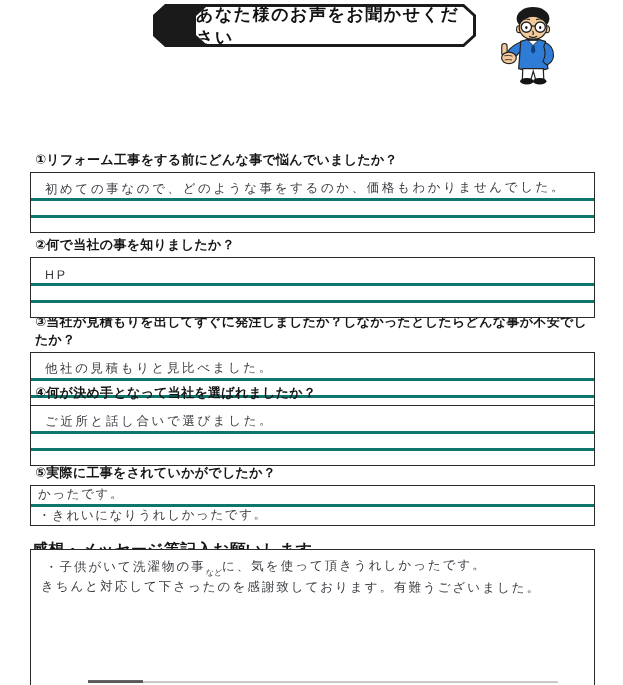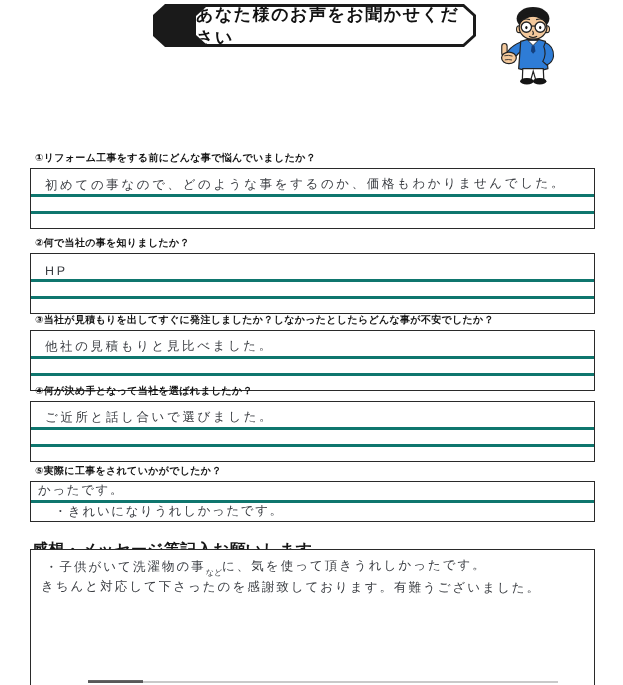--- a/index.html
+++ b/index.html
@@ -22,24 +22,24 @@
   .title{font-size:17px;font-weight:bold;letter-spacing:1.5px;color:#111;}
   
   .mascot{position:absolute;left:495px;top:3px;width:74px;height:82px;}
   
   .intro{
     position:absolute;left:35px;top:62px;width:560px;
     font-size:11.5px;line-height:19.5px;letter-spacing:.3px;white-space:pre-line;color:#222;
   }
   
   .question{position:absolute;left:30px;width:565px;}
-  .qlabel{font-size:10px;font-weight:600;letter-spacing:.3px;margin:0 0 3px 5px;color:#161616;}
+  .qlabel{font-size:13px;font-weight:600;letter-spacing:.3px;margin:0 0 3px 5px;color:#161616;}
   .answer-box{border:1.6px solid #2a2a2a;background:#fff;box-sizing:border-box;}
   .arow{position:relative;border-bottom:3px solid #0f766e;}
-  .arow:last-child{border-bottom:none;margin-left:16px;}
+  .arow:last-child{border-bottom:none;}
   .std .r1{height:25px;} .std .r2{height:14px;} .std .r3{height:14px;}
   .tall .r1{height:19px;} .tall .r2{height:18px;} .tall .r3{height:18px;}
   .hand{
     position:absolute;left:14px;bottom:1px;white-space:nowrap;
     font-size:12.5px;letter-spacing:2.6px;color:#3a3d42;transform:rotate(-.25deg);
   }
   .tall .hand{left:7px;letter-spacing:1.6px;}
   
   .comments-label{
     position:absolute;left:32px;top:540px;font-size:16px;font-weight:bold;

